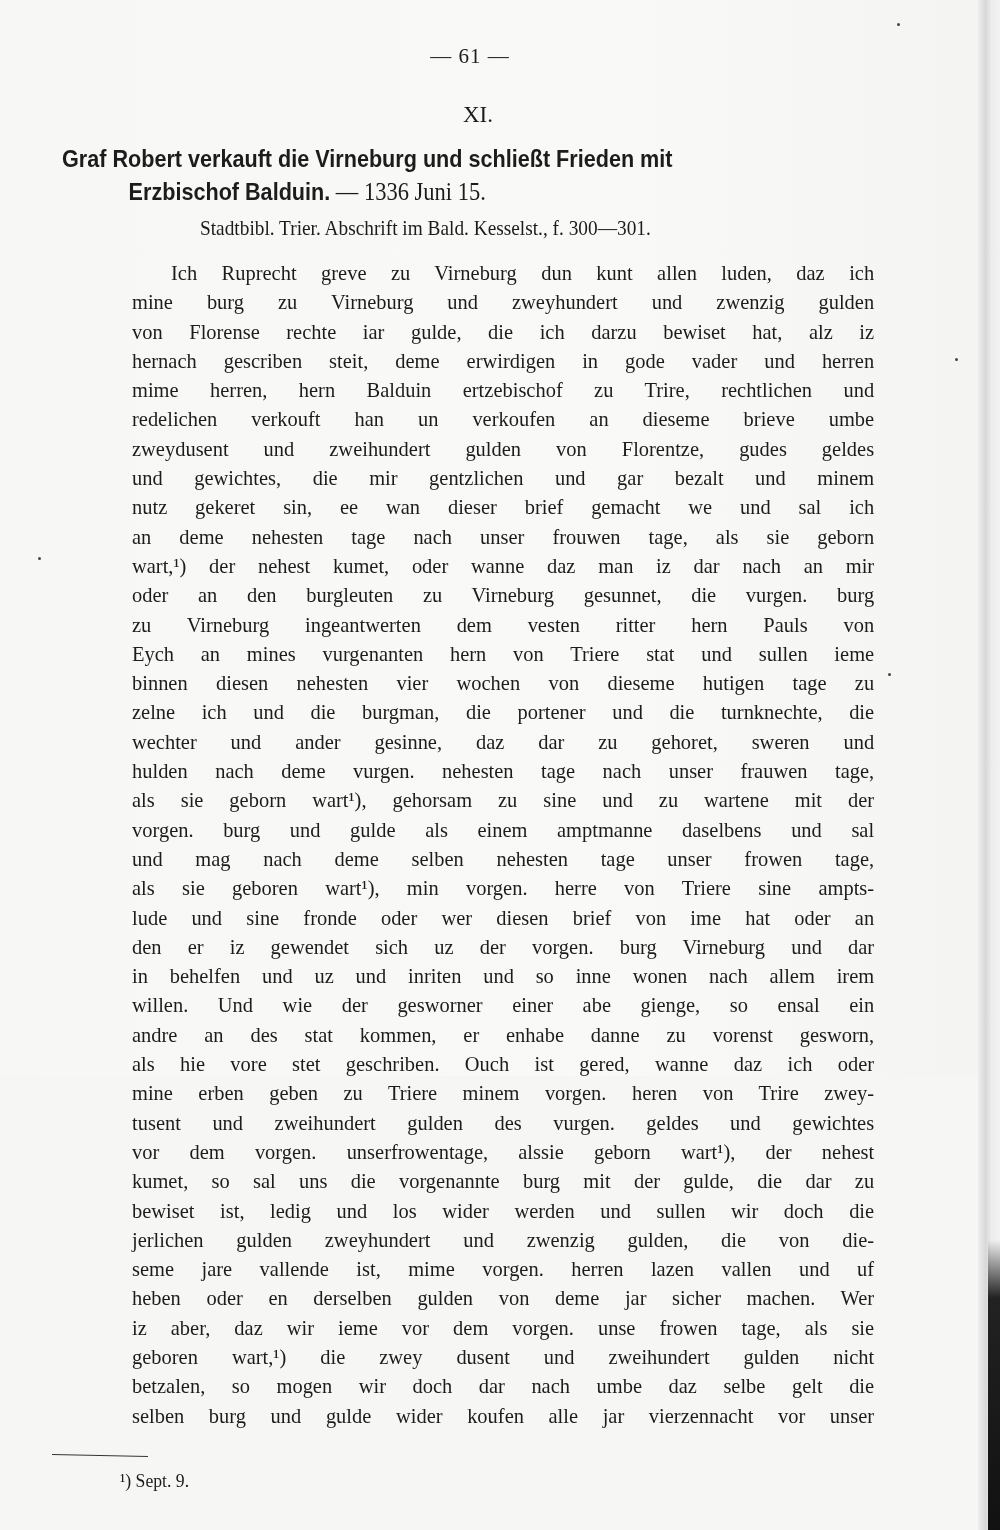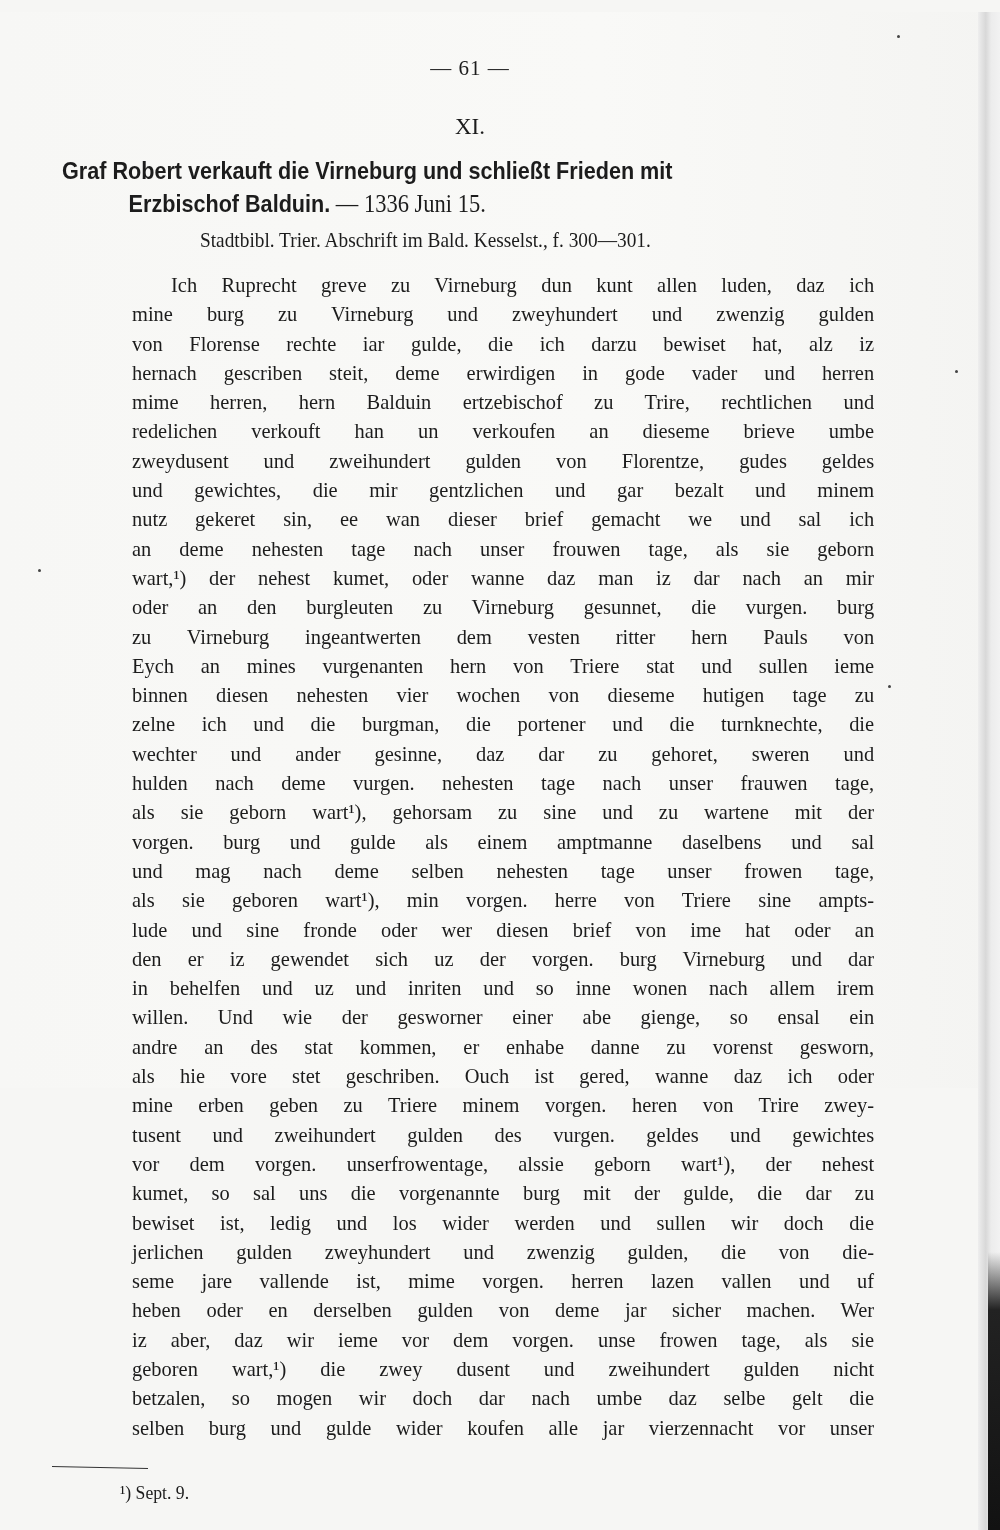--- a/index.html
+++ b/index.html
@@ -13,21 +13,20 @@
       position: relative;
       overflow: hidden;
       font-family: "Liberation Serif", "DejaVu Serif", serif;
       color: #1c1c1c;
     }
     .page {
       position: absolute;
       left: 0; top: 0;
       width: 1000px; height: 1076px;
       background: linear-gradient(to right, #f7f7f5 0%, #f9f9f7 60%, #f4f4f2 100%);
-      margin-top: 12px;
     }
     .right-edge {
       position: absolute;
       top: 0;
       right: 0;
       width: 22px;
       height: 1530px;
       background: linear-gradient(to right, #eeeeee 0%, #d8d8d8 35%, #ececec 60%, #f2f2f2 100%);
     }
     .right-edge-dark {
@@ -48,20 +47,21 @@
       letter-spacing: 1px;
       font-family: "Liberation Sans Narrow", "Liberation Serif", serif;
     }
     .doc-number {
       position: absolute;
       top: 102px;
       left: 0;
       width: 940px;
       text-align: center;
       font-size: 23px;
+      padding-left: 8px;
     }
     .title {
       position: absolute;
       top: 142px;
       left: 62px;
       width: 820px;
       font-family: "Liberation Sans", "DejaVu Sans", sans-serif;
       font-weight: bold;
       font-size: 24px;
       line-height: 33px;

